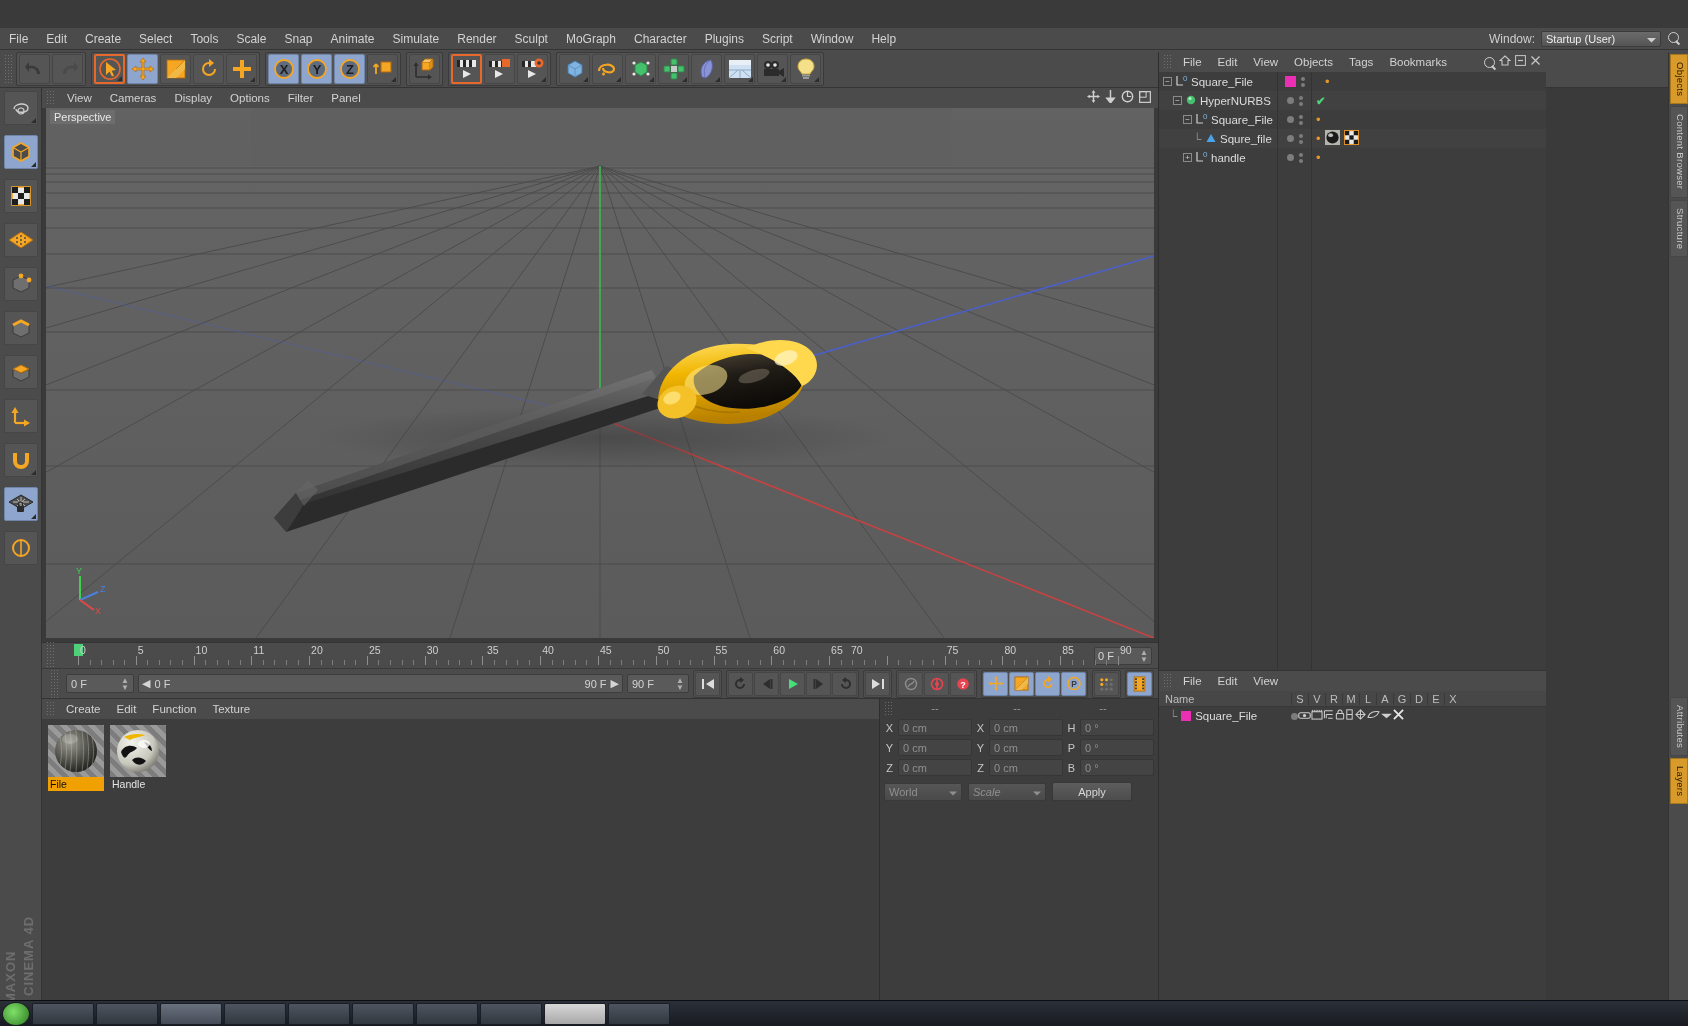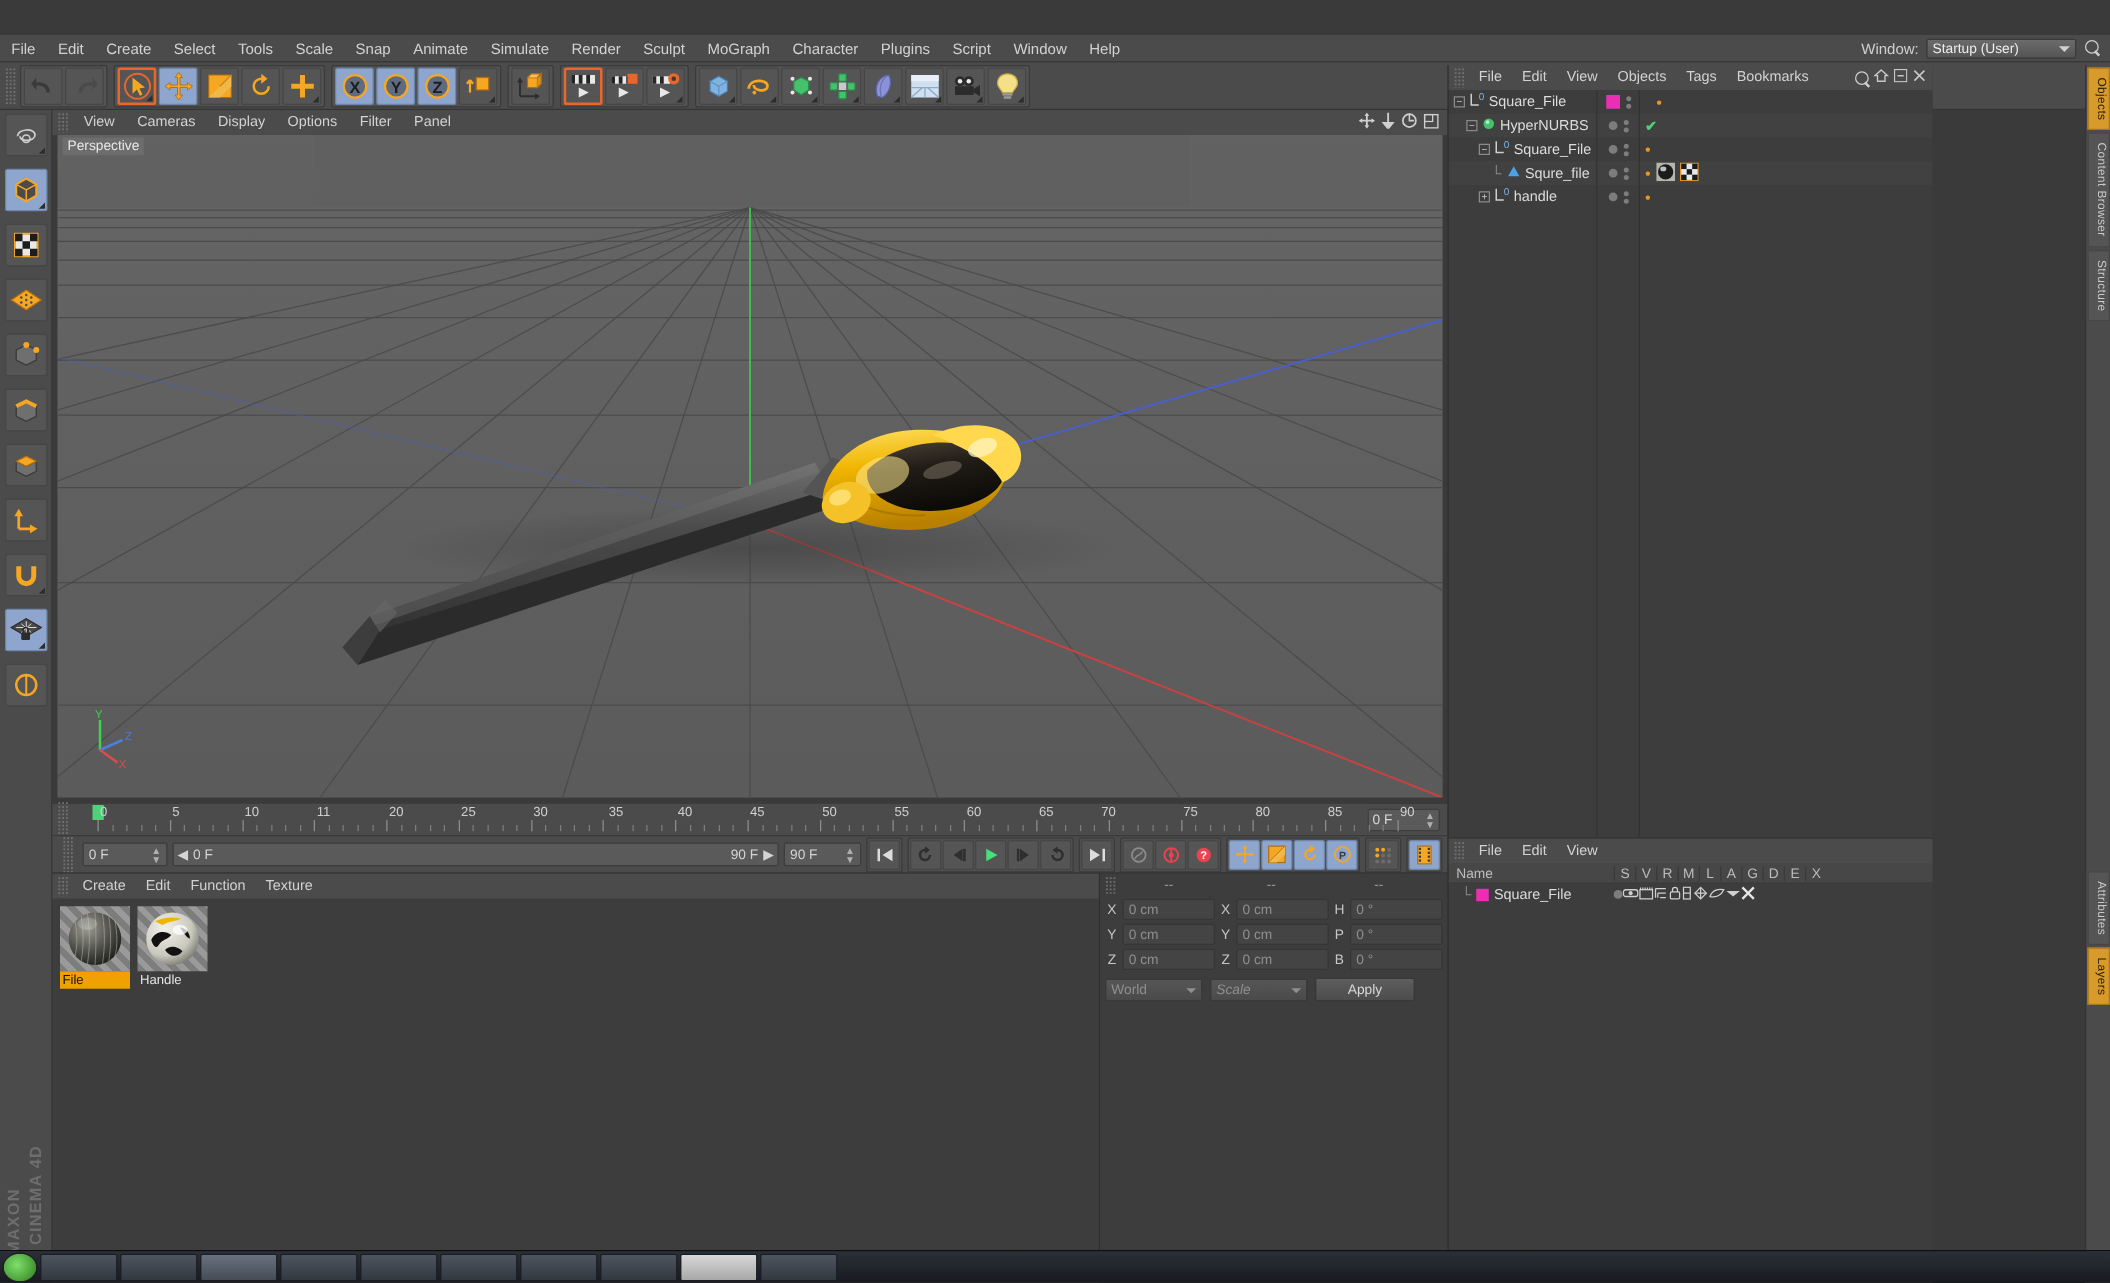--- a/index.html
+++ b/index.html
@@ -790,21 +790,21 @@
         <div class="tick" style="left: 720.889px; height: 5px; background: rgb(125, 125, 125);"></div>
         <div class="tick" style="left: 732.444px; height: 5px; background: rgb(125, 125, 125);"></div>
         <div class="tick" style="left: 744px; height: 5px; background: rgb(125, 125, 125);"></div>
         <div class="tick" style="left: 755.556px; height: 5px; background: rgb(125, 125, 125);"></div>
         <div class="lbl" style="left: 769.111px;">65</div>
         <div class="tick" style="left: 767.111px; height: 9px;"></div>
         <div class="tick" style="left: 778.667px; height: 5px; background: rgb(125, 125, 125);"></div>
         <div class="tick" style="left: 790.222px; height: 5px; background: rgb(125, 125, 125);"></div>
         <div class="tick" style="left: 801.778px; height: 5px; background: rgb(125, 125, 125);"></div>
         <div class="tick" style="left: 813.333px; height: 5px; background: rgb(125, 125, 125);"></div>
-        <div class="lbl" style="left: 819px;">70</div>
+        <div class="lbl" style="left: 789px;">70</div>
         <div class="tick" style="left: 824.889px; height: 9px;"></div>
         <div class="tick" style="left: 836.444px; height: 5px; background: rgb(125, 125, 125);"></div>
         <div class="tick" style="left: 848px; height: 5px; background: rgb(125, 125, 125);"></div>
         <div class="tick" style="left: 859.556px; height: 5px; background: rgb(125, 125, 125);"></div>
         <div class="tick" style="left: 871.111px; height: 5px; background: rgb(125, 125, 125);"></div>
         <div class="lbl" style="left: 884.667px;">75</div>
         <div class="tick" style="left: 882.667px; height: 9px;"></div>
         <div class="tick" style="left: 894.222px; height: 5px; background: rgb(125, 125, 125);"></div>
         <div class="tick" style="left: 905.778px; height: 5px; background: rgb(125, 125, 125);"></div>
         <div class="tick" style="left: 917.333px; height: 5px; background: rgb(125, 125, 125);"></div>

